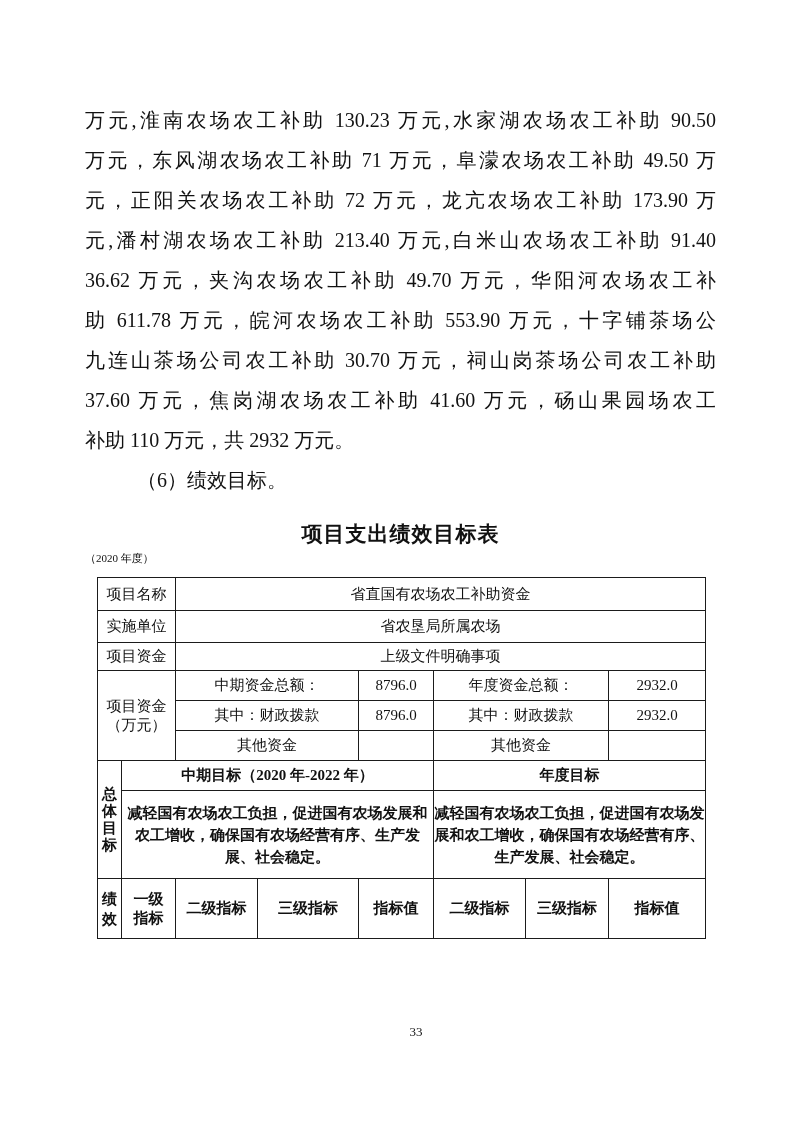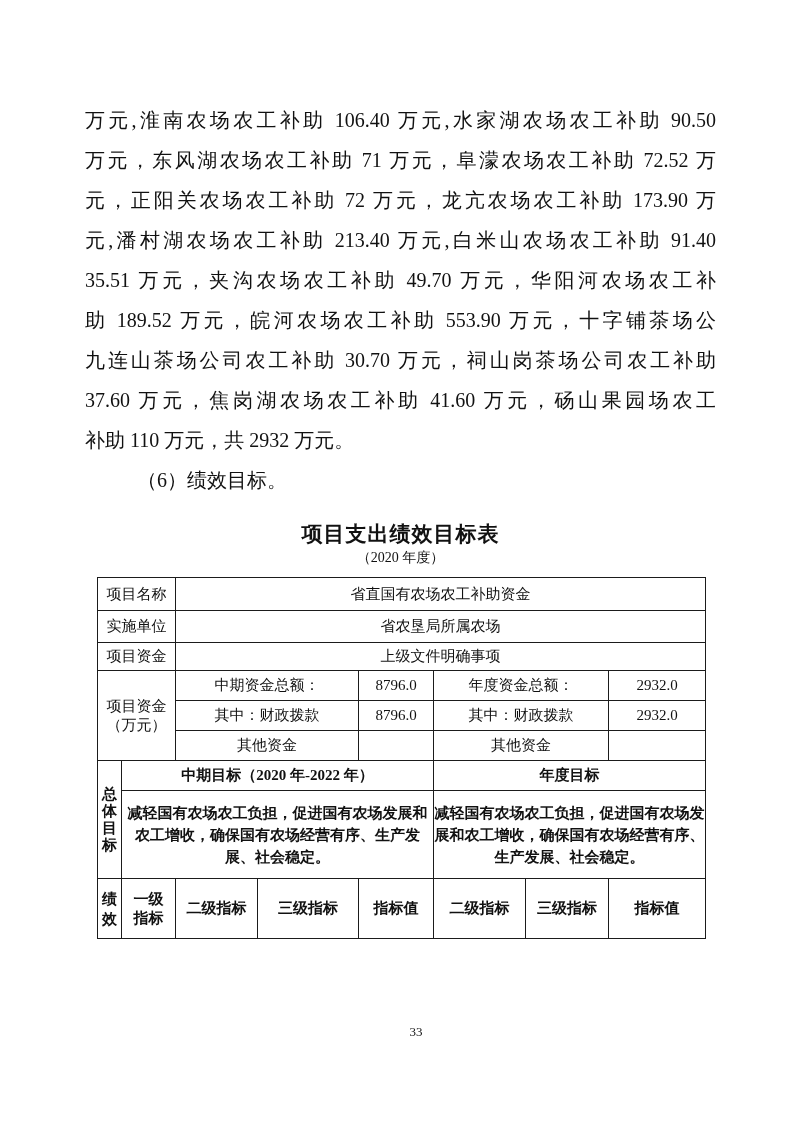--- a/index.html
+++ b/index.html
@@ -17,21 +17,21 @@
     text-justify:inter-character;
   }
   .section-heading{
     font-size:20px;line-height:40px;padding-left:52px;
   }
   .table-title{
     margin-top:21px;text-align:center;font-size:21px;font-weight:bold;
     line-height:26px;letter-spacing:1px;
   }
   .table-subtitle{
-    text-align:center;font-size:14px;line-height:22px;
+    text-align:left;font-size:11px;line-height:22px;
   }
   table.perf{
     margin-left:12px;margin-top:8px;border-collapse:collapse;
     table-layout:fixed;width:608px;
   }
   table.perf td{
     border:1px solid #1b1b1b;font-size:15px;text-align:center;
     vertical-align:middle;padding:0;overflow:hidden;
   }
   .preline{white-space:pre-line;}
@@ -49,26 +49,26 @@
     font-size:13px;
     margin-left:16px;
   }
 </style>
 </head>
 <body>
 
 <div class="content">
 
   <div class="para">
-    <div class="para-line just">万元,淮南农场农工补助 106.40 万元,水家湖农场农工补助 90.50</div>
-    <div class="para-line just">万元，东风湖农场农工补助 71 万元，阜濛农场农工补助 72.52 万</div>
+    <div class="para-line just">万元,淮南农场农工补助 130.23 万元,水家湖农场农工补助 90.50</div>
+    <div class="para-line just">万元，东风湖农场农工补助 71 万元，阜濛农场农工补助 49.50 万</div>
     <div class="para-line just">元，正阳关农场农工补助 72 万元，龙亢农场农工补助 173.90 万</div>
     <div class="para-line just">元,潘村湖农场农工补助 213.40 万元,白米山农场农工补助 91.40</div>
-    <div class="para-line just">35.51 万元，夹沟农场农工补助 49.70 万元，华阳河农场农工补</div>
-    <div class="para-line just">助 189.52 万元，皖河农场农工补助 553.90 万元，十字铺茶场公</div>
+    <div class="para-line just">36.62 万元，夹沟农场农工补助 49.70 万元，华阳河农场农工补</div>
+    <div class="para-line just">助 611.78 万元，皖河农场农工补助 553.90 万元，十字铺茶场公</div>
     <div class="para-line just">九连山茶场公司农工补助 30.70 万元，祠山岗茶场公司农工补助</div>
     <div class="para-line just">37.60 万元，焦岗湖农场农工补助 41.60 万元，砀山果园场农工</div>
     <div class="para-line">补助 110 万元，共 2932 万元。</div>
   </div>
 
   <div class="section-heading">（6）绩效目标。</div>
 
   <div class="table-title">项目支出绩效目标表</div>
   <div class="table-subtitle">（2020 年度）</div>
 

